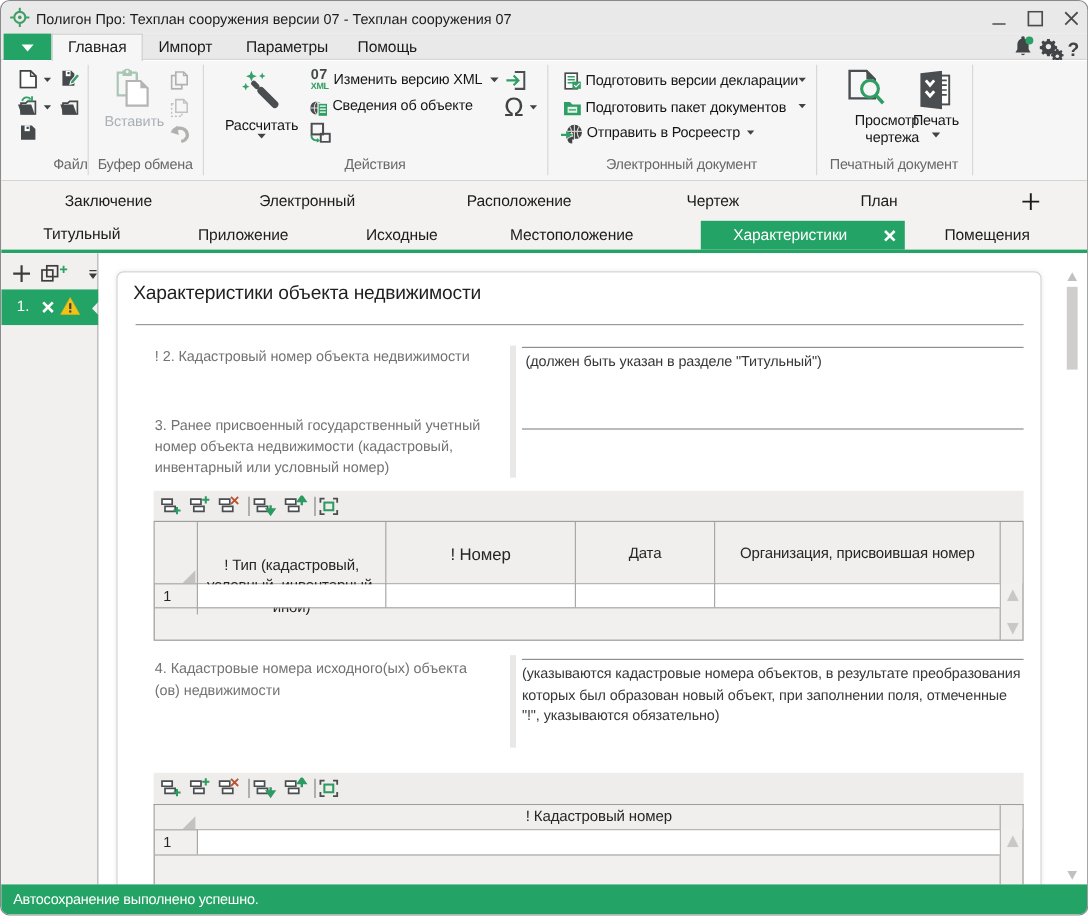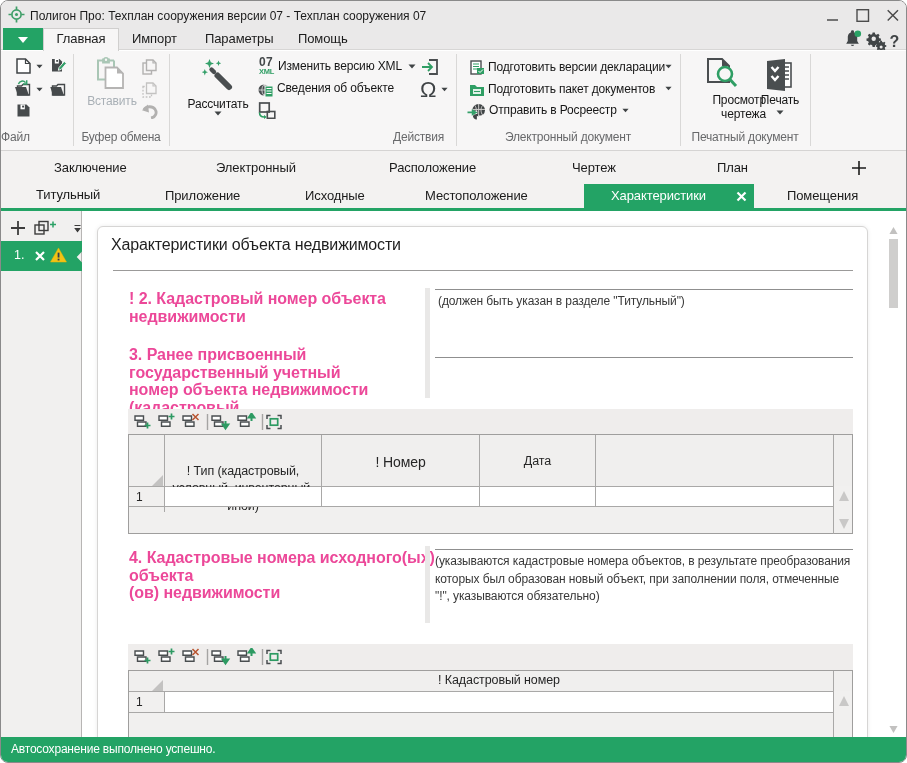--- a/index.html
+++ b/index.html
@@ -1,21 +1,21 @@
 <!DOCTYPE html>
 <html><head>
 <meta charset="utf-8">
 <style>
 * { margin:0; padding:0; box-sizing:border-box; }
 html,body { width:907px; height:763px; background:#fff; font-family:"Liberation Sans", sans-serif; }
 #win { position:absolute; left:0; top:0; width:907px; height:763px; background:#fff;
   border:1px solid #8a8a8a; border-radius:8px; overflow:hidden; }
 .abs { position:absolute; }
 .t12 { font-size:13px; color:#1b1b1b; letter-spacing:-0.1px; }
-.lbl { font-size:16px; font-weight:bold; color:#ec4899; letter-spacing:-0.05px; }
+.lbl { font-size:12px; font-weight:normal; color:#737373; letter-spacing:-0.05px; }
 .hint { font-size:12px; color:#383838; letter-spacing:-0.1px; }
 .grplbl { font-size:12px; color:#68696b; letter-spacing:-0.2px; }
 .ribtxt { font-size:12px; color:#161616; letter-spacing:-0.15px; }
 .hline { position:absolute; height:1px; background:#8f8f8f; }
 svg { display:block; }
 </style>
 </head>
 <body>
 <div id="win">
 
@@ -63,23 +63,23 @@
 
   
   <div class="abs" style="left:0;top:50px;width:905px;height:100px;background:#f7f6f6;border-bottom:1px solid #d5d4d3;"></div>
   
   <div class="abs" style="left:72px;top:53px;width:1px;height:92px;background:#d9d8d7;"></div>
   <div class="abs" style="left:168px;top:53px;width:1px;height:92px;background:#d9d8d7;"></div>
   <div class="abs" style="left:455px;top:53px;width:1px;height:92px;background:#d9d8d7;"></div>
   <div class="abs" style="left:679px;top:53px;width:1px;height:92px;background:#d9d8d7;"></div>
   <div class="abs" style="left:809px;top:53px;width:1px;height:92px;background:#d9d8d7;"></div>
   
-  <div class="abs grplbl" style="left:0px;top:129px;width:72px;text-align:left;">Файл</div>
+  <div class="abs grplbl" style="left:0px;top:129px;width:72px;text-align:right;">Файл</div>
   <div class="abs grplbl" style="left:72px;top:129px;width:96px;text-align:center;">Буфер обмена</div>
-  <div class="abs grplbl" style="left:156px;top:129px;width:287px;text-align:right;">Действия</div>
+  <div class="abs grplbl" style="left:168px;top:129px;width:287px;text-align:center;">Действия</div>
   <div class="abs grplbl" style="left:455px;top:129px;width:224px;text-align:center;">Электронный документ</div>
   <div class="abs grplbl" style="left:679px;top:129px;width:130px;text-align:center;">Печатный документ</div>
 
   
   <g id="grp-file">
   <svg class="abs" style="left:15px;top:57px;" width="15" height="16" viewBox="0 0 15 16">
     <path d="M1 1 H9.5 L14 5.5 V15 H1 Z" fill="#fff" stroke="#3f4345" stroke-width="1.5"></path>
     <path d="M9.5 1 V5.5 H14" fill="none" stroke="#3f4345" stroke-width="1.2"></path>
   </svg>
   <svg class="abs" style="left:35px;top:63px;" width="7" height="5" viewBox="0 0 8 5">
@@ -332,20 +332,21 @@
   <div class="abs" style="left:163px;top:434px;width:1px;height:77px;background:#a9a8a7;"></div>
   <div class="abs" style="left:320px;top:434px;width:1px;height:71px;background:#a9a8a7;"></div>
   <div class="abs" style="left:478px;top:434px;width:1px;height:71px;background:#a9a8a7;"></div>
   <div class="abs" style="left:594px;top:434px;width:1px;height:71px;background:#a9a8a7;"></div>
   <div class="abs" style="left:832px;top:434px;width:1px;height:99px;background:#a9a8a7;"></div>
   <div class="abs" style="left:128px;top:485px;width:704px;height:1px;background:#a9a8a7;"></div>
   
   <div class="abs" style="left:164px;top:434px;width:156px;text-align:center;font-size:12.5px;letter-spacing:-0.1px;line-height:17.3px;color:#262626;margin-top:28px;">! Тип (кадастровый, условный, инвентарный, иной)</div>
   <div class="abs" style="left:321px;top:453px;width:157px;text-align:center;font-size:14px;letter-spacing:-0.1px;color:#262626;">! Номер</div>
   <div class="abs" style="left:479px;top:453px;width:115px;text-align:center;font-size:12.5px;letter-spacing:-0.1px;color:#262626;">Дата</div>
+  <div class="abs" style="left:595px;top:453px;width:237px;text-align:center;font-size:12.5px;letter-spacing:-0.15px;color:#262626;">Организация, присвоившая номер</div>
   <svg class="abs" style="left:151px;top:474px;" width="11" height="11" viewBox="0 0 11 11">
       <path d="M11 0 V11 H0 Z" fill="#c3c2c1"></path>
     </svg>
   
   <div class="abs" style="left:164px;top:486px;width:668px;height:19px;background:#fff;"></div>
   <div class="abs" style="left:128px;top:505px;width:704px;height:1px;background:#a9a8a7;"></div>
   <div class="abs" style="left:320px;top:485px;width:1px;height:20px;background:#a9a8a7;"></div>
   <div class="abs" style="left:478px;top:485px;width:1px;height:20px;background:#a9a8a7;"></div>
   <div class="abs" style="left:594px;top:485px;width:1px;height:20px;background:#a9a8a7;"></div>
   <div class="abs hint" style="left:135px;top:489px;color:#262626;">1</div>

